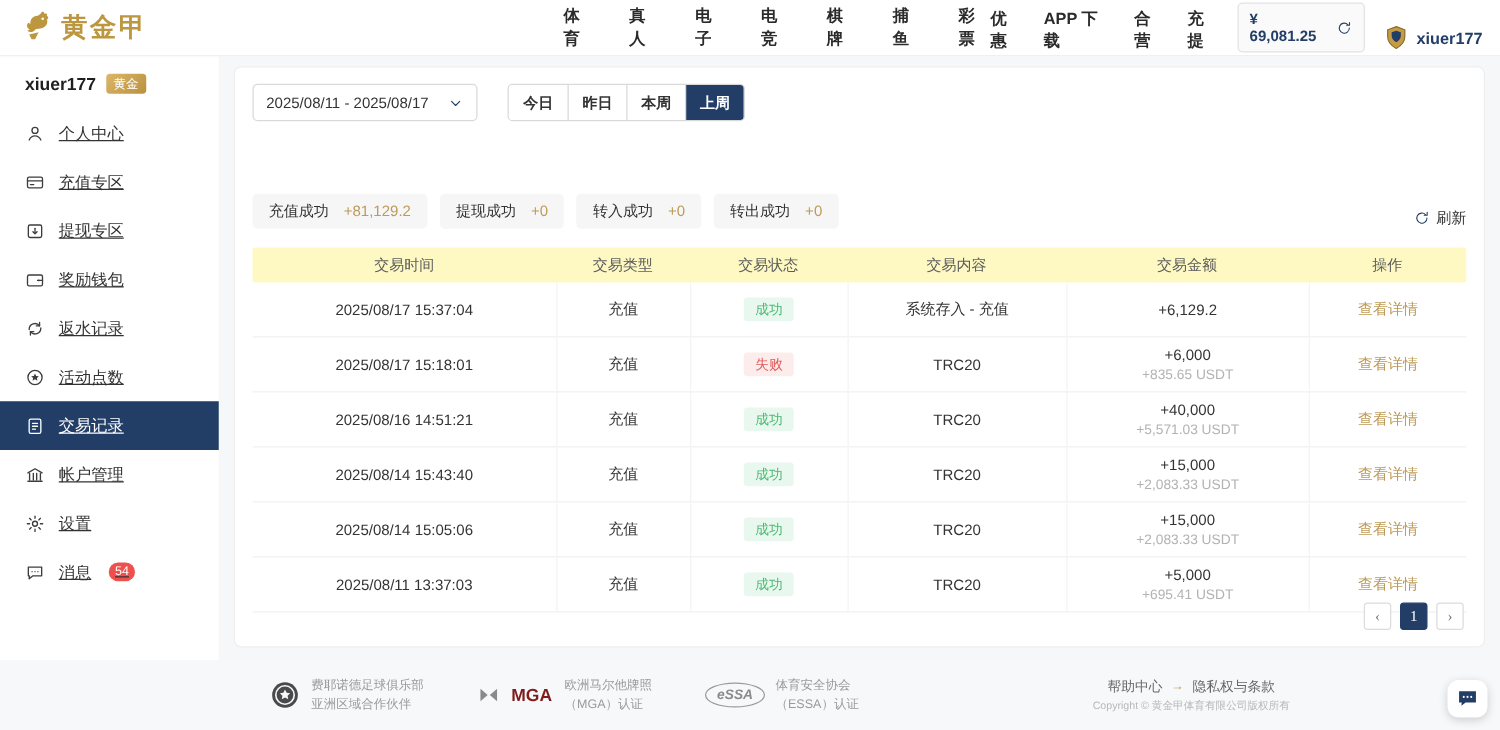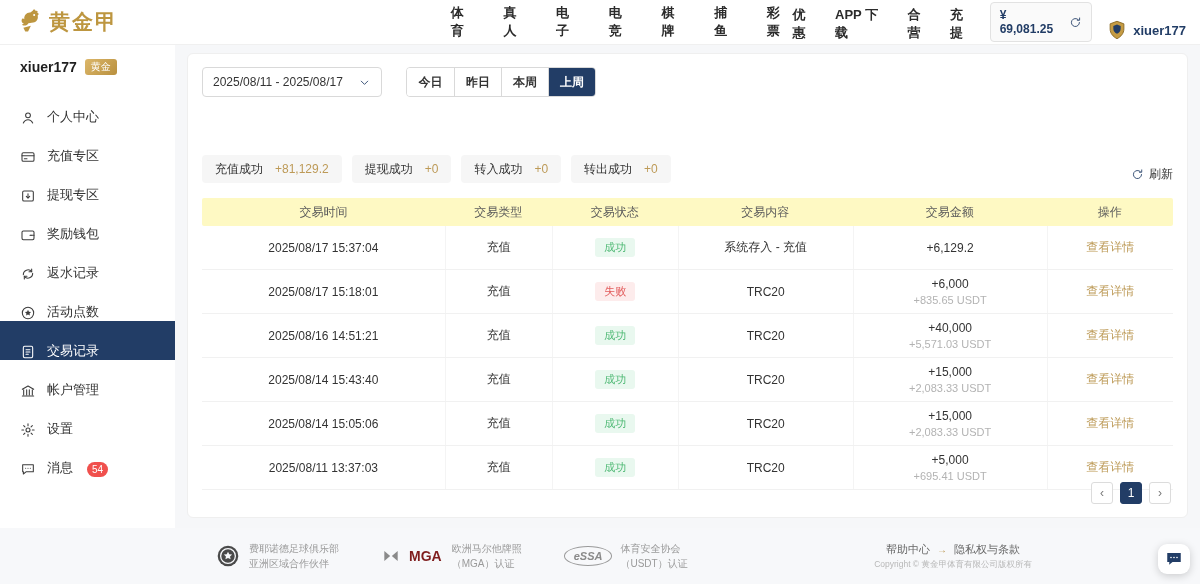--- a/index.html
+++ b/index.html
@@ -1,18 +1,18 @@
 <!DOCTYPE html>
 <html><head>
 <meta charset="utf-8">
 <style>
   * { box-sizing: border-box; margin: 0; padding: 0; }
   html,body { width:1200px; height:584px; overflow:hidden; }
   body { font-family:"Liberation Sans","DejaVu Sans",sans-serif; background:#fff; color:#333; }
-  button { font-family:Liberation Sans, sans-serif; }
+  button { font-family:Liberation Serif, serif; }
   a { text-decoration:none; color:inherit; cursor:pointer; }
   svg { display:block; }
   .ic svg { width:100%; height:100%; fill:none; stroke:currentColor; stroke-width:1.6; stroke-linecap:round; stroke-linejoin:round; }
 
   
   .topbar { height:45px; background:#fff; border-bottom:1px solid #f0f0f0; display:flex; align-items:center; padding:0 14px; position:relative; z-index:3; }
   .logo { display:flex; align-items:center; gap:5px; width:180px; cursor:pointer; }
   .logo-icon svg { width:30px; height:30px; }
   .logo-text { font-size:21px; font-weight:bold; color:#bd9640; letter-spacing:2px; }
   .mainnav { display:flex; gap:27px; margin-left:258px; }
@@ -24,21 +24,21 @@
   .balance .ic { width:13px; height:13px; color:#223d66; }
   .userchip { display:flex; align-items:center; gap:5px; font-size:13px; font-weight:bold; color:#223d66; cursor:pointer; }
   .shield svg { width:22px; height:24px; }
 
   
   .shell { display:flex; height:483px; background:#f6f7f9; }
   .sidebar { width:175px; flex:none; background:#fff; padding-top:8px; }
   .side-user { display:flex; align-items:center; gap:8px; padding:6px 20px 12px; }
   .side-uname { font-size:14px; font-weight:bold; color:#1f1f1f; }
   .lvl { background:linear-gradient(135deg,#dcb76a,#b9903e); color:#fff; font-size:10px; padding:1px 6px; border-radius:3px; }
-  .side-item { display:flex; align-items:flex-end; gap:11px; height:39px; padding:0 20px; font-size:13px; color:#333; }
+  .side-item { display:flex; align-items:center; gap:11px; height:39px; padding:0 20px; font-size:13px; color:#333;text-decoration:underline; }
   .side-item .mi { width:16px; height:16px; color:#3d3d3d; flex:none; }
   .side-item.active { background:#223d66; color:#fff; }
   .side-item.active .mi { color:#fff; }
   .mbadge { background:#f0504d; color:#fff; border-radius:9px; font-size:10px; line-height:15px; padding:0 5px; margin-left:3px; }
 
   
   .content { flex:1; padding:8px 12px 10px; }
   .card { position:relative; background:#fff; border:1px solid #efefef; border-radius:6px; height:465px; padding:13px 14px; }
   .filters-row { display:flex; align-items:center; gap:24px; }
   .date-select { width:180px; height:30px; border:1px solid #d9d9d9; border-radius:4px; background:#fff; display:flex; align-items:center; justify-content:space-between; padding:0 10px; font-size:12px; color:#333; cursor:pointer; }
@@ -467,21 +467,21 @@
       <span class="mga-word">MGA</span>
       <div class="f-text">
         <div>欧洲马尔他牌照</div>
         <div>（MGA）认证</div>
       </div>
     </div>
     <div class="f-item">
       <span class="essa-mark">eSSA</span>
       <div class="f-text">
         <div>体育安全协会</div>
-        <div>（USDT）认证</div>
+        <div>（ESSA）认证</div>
       </div>
     </div>
   </div>
   <div class="f-right">
     <div class="f-links">
       <a>帮助中心</a>
       <span class="f-arrow">→</span>
       <a>隐私权与条款</a>
     </div>
     <div class="f-copy">Copyright © 黄金甲体育有限公司版权所有</div>

